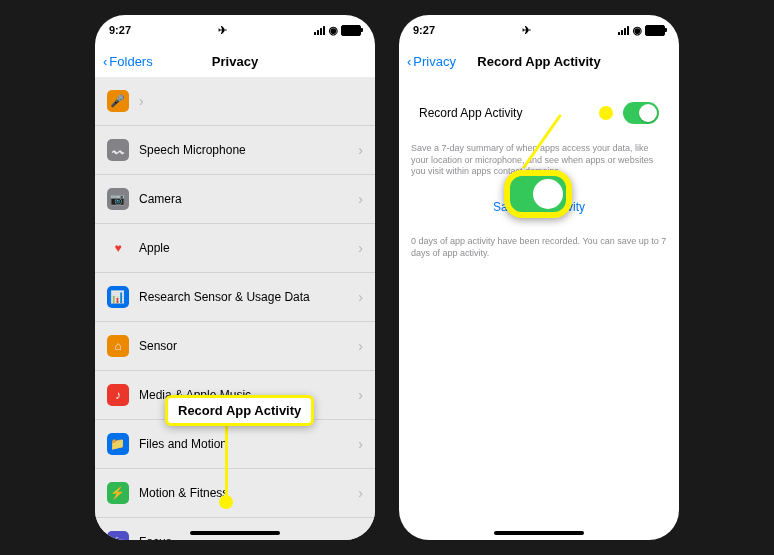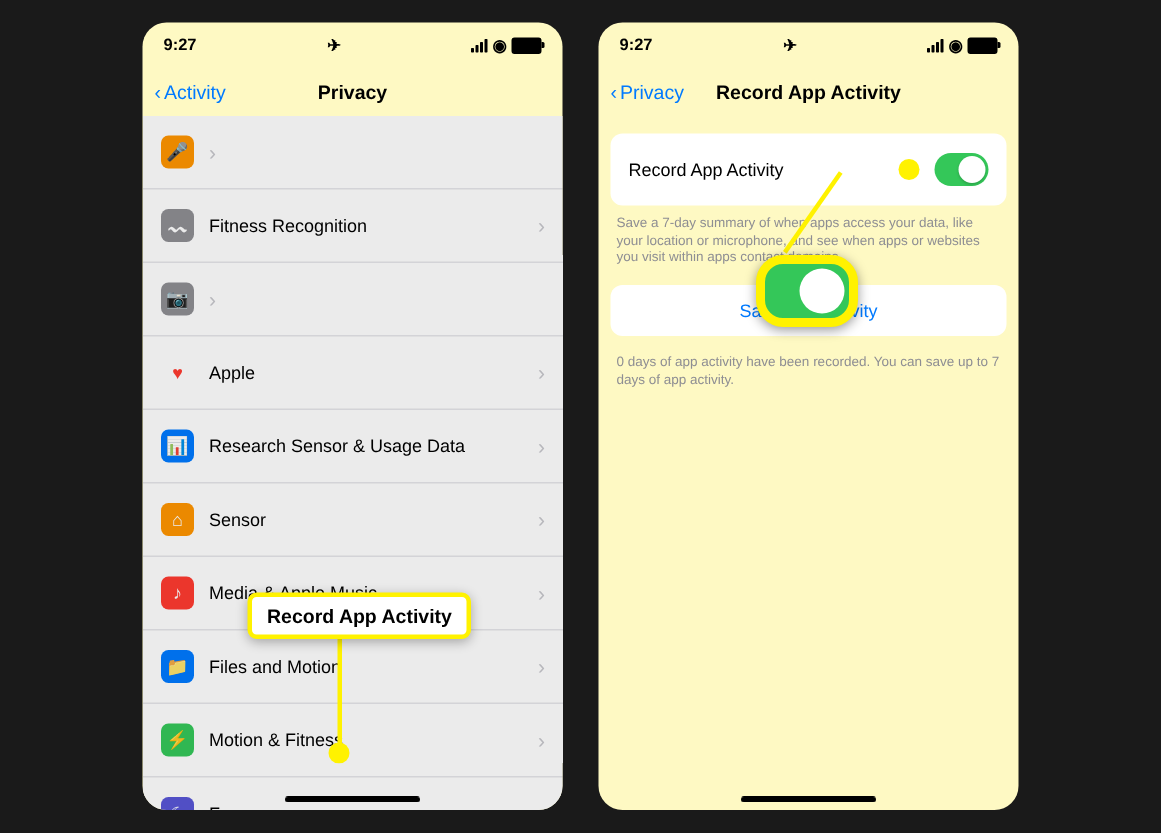--- a/index.html
+++ b/index.html
@@ -1,16 +1,16 @@
 <!DOCTYPE html>
 <html><head>
 <meta charset="utf-8">
 <style>
 body{margin:0;background:#1a1a1a;font-family:-apple-system,BlinkMacSystemFont,sans-serif;display:flex;justify-content:center;align-items:flex-start;padding:15px;gap:24px}
-.phone{width:280px;height:525px;background:#fef9c3;border-radius:16px;overflow:hidden;position:relative;display:flex;flex-direction:column}
+.phone{width:280px;height:525px;background:#ffffff;border-radius:30px;overflow:hidden;position:relative;display:flex;flex-direction:column}
 .status-bar{height:30px;display:flex;justify-content:space-between;align-items:center;padding:0 14px;font-size:11px;font-weight:600;color:#000}
 .status-right{display:flex;gap:3px;align-items:center}
 .nav-bar{height:32px;display:flex;align-items:center;position:relative;padding:0 8px}
 .back-btn{color:#007aff;font-size:13px;display:flex;align-items:center;gap:2px}
 .nav-title{position:absolute;left:50%;transform:translateX(-50%);font-weight:600;font-size:13px}
 .content{flex:1;overflow-y:auto}
 .list{background:#fff;margin:0}
 .row{display:flex;align-items:center;padding:8px 12px;border-bottom:0.5px solid #e5e5ea;min-height:32px}
 .row:last-child{border-bottom:none}
 .icon-box{width:22px;height:22px;border-radius:5px;margin-right:10px;display:flex;align-items:center;justify-content:center;font-size:12px;color:#fff;flex-shrink:0}
@@ -50,37 +50,38 @@
           <span></span>
           <span></span>
         </div>
       <span>◉</span>
       <div class="battery"></div>
     </div>
   </div>
   <div class="nav-bar">
     <div class="back-btn">
       <span>‹</span>
-      <span>Activity</span>
+      <span>Folders</span>
     </div>
     <div class="nav-title">Privacy</div>
   </div>
   <div class="content">
     <div class="list" id="list1">
         <div class="row">
           <div class="icon-box" style="background: rgb(255, 149, 0);">🎤</div>
           <span class="chevron">›</span>
         </div>
         <div class="row">
           <div class="icon-box" style="background: rgb(142, 142, 147);">〰</div>
-          <span class="row-label">Fitness Recognition</span>
+          <span class="row-label">Speech Microphone</span>
           <span class="chevron">›</span>
         </div>
         <div class="row">
           <div class="icon-box" style="background: rgb(142, 142, 147);">📷</div>
+          <span class="row-label">Camera</span>
           <span class="chevron">›</span>
         </div>
         <div class="row">
           <div class="icon-box" style="background: rgb(255, 255, 255); color: rgb(255, 59, 48);">♥</div>
           <span class="row-label">Apple</span>
           <span class="chevron">›</span>
         </div>
         <div class="row">
           <div class="icon-box" style="background: rgb(0, 122, 255);">📊</div>
           <span class="row-label">Research Sensor &amp; Usage Data</span>

